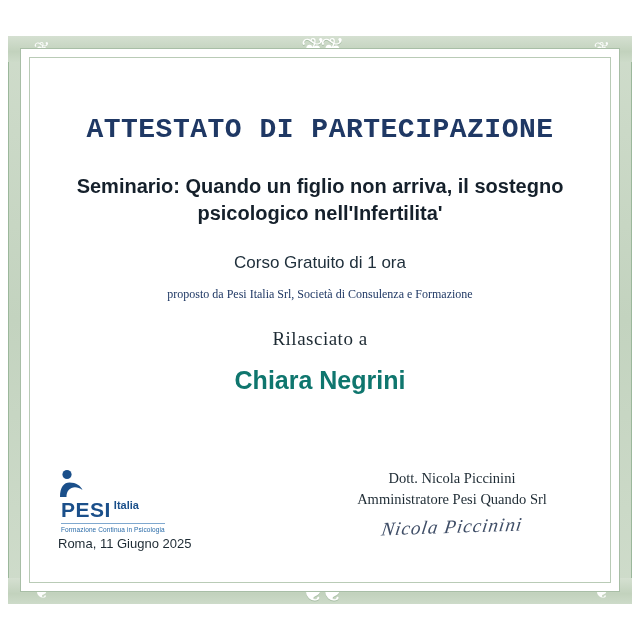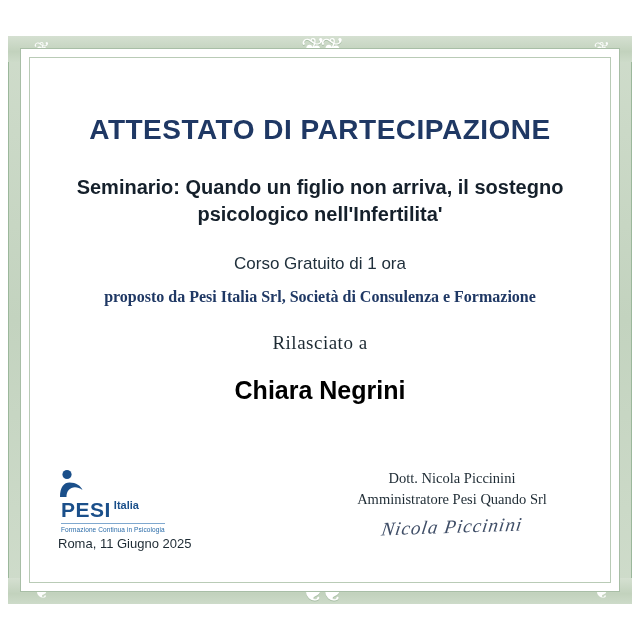--- a/index.html
+++ b/index.html
@@ -102,21 +102,21 @@
     position: absolute;
     left: 32px;
     top: 62px;
     right: 32px;
     bottom: 62px;
     box-sizing: border-box;
     padding: 30px 26px 10px 26px;
   }
 
   .title {
-    font-family: Liberation Sans, sans-serif;
+    font-family: Liberation Mono, monospace;
     font-weight: bold;
     font-size: 28px;
     letter-spacing: 0.5px;
     color: #1f3864;
     text-align: center;
     margin: 22px 0 0 0;
   }
 
   .subtitle {
     font-family: "Liberation Sans", sans-serif;
@@ -131,43 +131,43 @@
   .course-line {
     font-family: Liberation Sans, sans-serif;
     font-size: 17px;
     color: #20303c;
     text-align: center;
     margin: 26px 0 0 0;
   }
 
   .proposed-line {
     font-family: "Liberation Serif", serif;
-    font-weight: bold;
-    font-size: 16px;
+    font-weight: normal;
+    font-size: 12px;
     color: #1f3864;
     text-align: center;
     margin: 14px 0 0 0;
   }
 
   .released-line {
     font-family: "Liberation Serif", serif;
     font-size: 19px;
     color: #1d2a33;
     text-align: center;
     margin: 26px 0 0 0;
     letter-spacing: 0.5px;
   }
 
   .recipient {
     font-family: "Liberation Sans", sans-serif;
     font-weight: bold;
     font-size: 25px;
-    color: #000000;
-    text-align: center;
-    margin: 22px 0 0 0;
+    color: #0f766e;
+    text-align: center;
+    margin: 16px 0 0 0;
   }
 
   
   .footer {
     position: absolute;
     left: 26px;
     right: 26px;
     bottom: 10px;
     height: 100px;
   }

